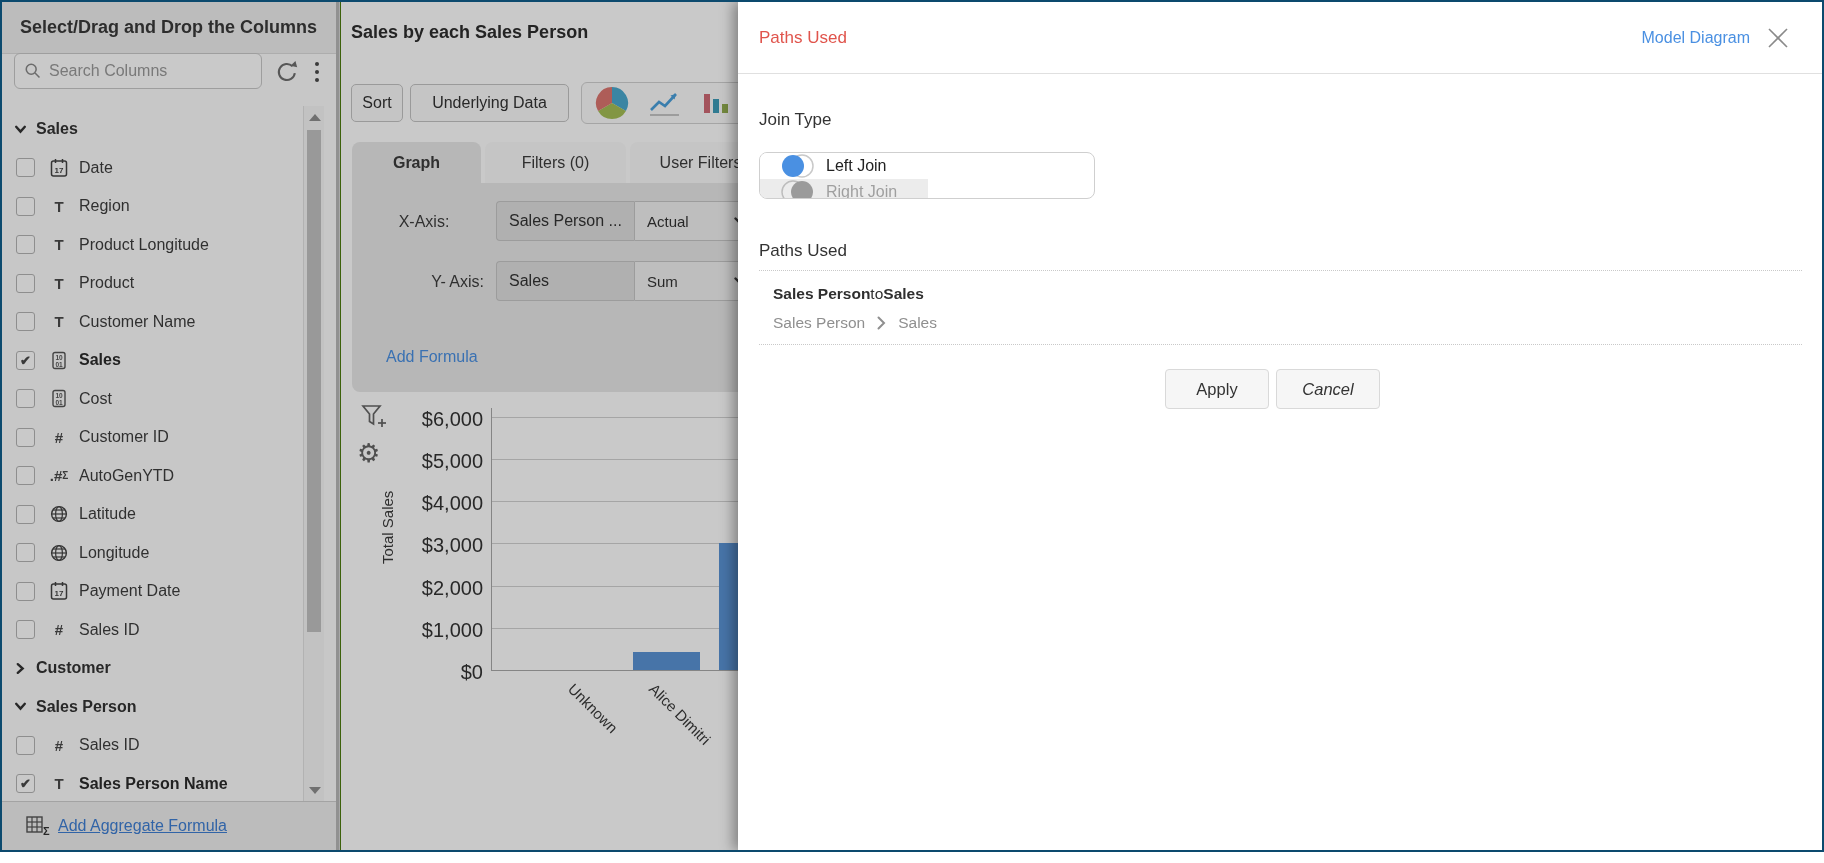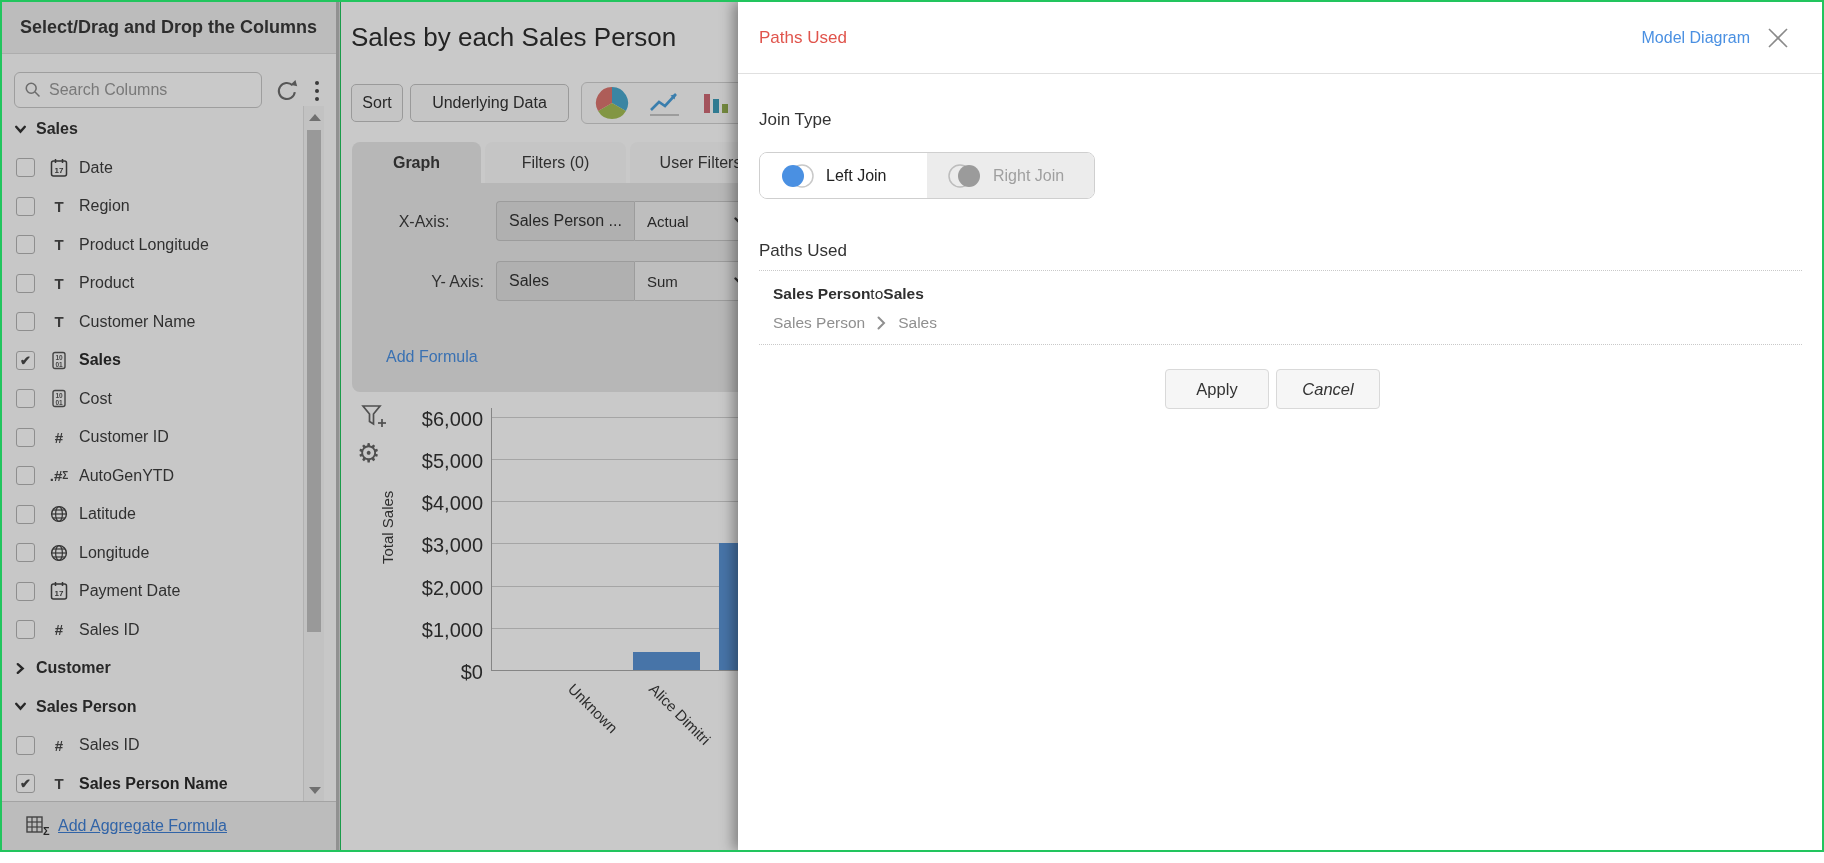--- a/index.html
+++ b/index.html
@@ -1,24 +1,24 @@
 <!DOCTYPE html>
 <html><head>
 <meta charset="utf-8">
 <style>
   * { margin:0; padding:0; box-sizing:border-box; }
   html,body { width:1824px; height:863px; background:#ffffff; font-family:"Liberation Sans", sans-serif; overflow:hidden; }
-  .app { position:absolute; left:0; top:0; width:1824px; height:852px; border:2px solid #22c55e; background:#22c55e; overflow:hidden; }
+  .app { position:absolute; left:0; top:0; width:1824px; height:852px; border:2px solid #0c4a6e; background:#4d7c0f; overflow:hidden; }
 
   
   .sidebar { position:absolute; left:0; top:0; width:334px; height:100%; background:#fdfdfd; }
   .sb-divider { position:absolute; left:334px; top:0; width:4px; height:100%; background:#b9b9b9; border-right:1px solid #d6d6d6; }
   .sb-header { position:absolute; left:0; top:0; width:334px; height:52px; background:#efefef; border-bottom:1px solid #dcdcdc; display:flex; align-items:center; padding-left:18px; }
   .sb-title { font-size:18px; font-weight:bold; color:#3a3a3a; }
-  .sb-searchrow { position:absolute; left:0; top:60px; width:278px; height:52px; display:flex; align-items:center; }
+  .sb-searchrow { position:absolute; left:0; top:41px; width:278px; height:52px; display:flex; align-items:center; }
   .sb-search { position:absolute; left:12px; top:10px; width:248px; height:36px; background:#fff; border:1px solid #c9c9c9; border-radius:6px; display:flex; align-items:center; padding-left:9px; }
   .sb-search input { border:none; outline:none; font-size:16px; color:#555; width:200px; margin-left:7px; background:transparent; font-family:"Liberation Sans",sans-serif; }
   .sb-search input::placeholder { color:#9a9a9a; }
   .refresh-btn { position:absolute; left:272px; top:16px; width:26px; height:26px; cursor:pointer; }
   .kebab { position:absolute; left:308px; top:14px; width:14px; height:30px; display:flex; flex-direction:column; align-items:center; justify-content:center; gap:4px; cursor:pointer; }
   .kebab i { width:4px; height:4px; border-radius:50%; background:#4a4a4a; }
 
   .sb-list { position:absolute; left:0; top:108px; width:300px; height:694px; overflow:hidden; }
   .sb-row { height:38.5px; display:flex; align-items:center; padding-left:14px; font-size:16px; color:#3e3e3e; }
   .sb-row.group { padding-left:12px; font-weight:bold; color:#333; gap:9px; }
@@ -33,21 +33,21 @@
   .sb-thumb { position:absolute; left:3px; top:24px; width:14px; height:502px; background:#c2c2c2; }
   .arr-up, .arr-dn { position:absolute; left:5px; width:0; height:0; border-left:6px solid transparent; border-right:6px solid transparent; }
   .arr-up { top:8px; border-bottom:7px solid #8f8f8f; }
   .arr-dn { bottom:8px; border-top:7px solid #8f8f8f; }
 
   .sb-footer { position:absolute; left:0; bottom:0; width:334px; height:49px; background:#efefef; border-top:1px solid #cfcfcf; display:flex; align-items:center; padding-left:24px; gap:8px; }
   .sb-footer a { font-size:16px; color:#3f7fd4; text-decoration:underline; cursor:pointer; }
 
   
   .main { position:absolute; left:339px; top:0; right:0; height:100%; background:#ffffff; }
-  .page-title { position:absolute; left:10px; top:20px; font-size:26px; font-weight:normal; color:#2e2e2e; }
+  .page-title { position:absolute; left:10px; top:20px; font-size:18px; font-weight:bold; color:#2e2e2e; }
   .btn { background:#fafafa; border:1px solid #c4c4c4; border-radius:5px; font-size:16px; color:#333; display:flex; align-items:center; justify-content:center; cursor:pointer; }
   .btn-sort { position:absolute; left:10px; top:82px; width:52px; height:38px; }
   .btn-und { position:absolute; left:69px; top:82px; width:159px; height:38px; }
   .icon-group { position:absolute; left:240px; top:80px; width:220px; height:42px; background:#fbfbfb; border:1px solid #d2d2d2; border-radius:6px; display:flex; align-items:center; gap:16px; padding-left:12px; }
   .chart-ic { width:36px; height:36px; cursor:pointer; }
 
   .tabs { position:absolute; left:11px; top:140px; height:41px; display:flex; gap:4px; }
   .tab { height:41px; border-radius:8px 8px 0 0; background:#fafafa; font-size:16px; color:#3c3c3c; display:flex; align-items:center; justify-content:center; cursor:pointer; }
   .tab.active { background:#e9e9e9; font-weight:bold; }
   .tab.t0 { width:129px; } .tab.t1 { width:141px; } .tab.t2 { width:141px; }
@@ -69,21 +69,21 @@
 
   
   .dim { position:absolute; inset:0; background:rgba(0,0,0,0.21); z-index:40; }
   .dialog { position:absolute; left:736px; top:0; right:0; height:100%; background:#ffffff; z-index:50; box-shadow:-5px 0 12px rgba(0,0,0,0.35); }
   .dlg-header { position:absolute; left:0; top:0; right:0; height:72px; border-bottom:1px solid #e0e0e0; }
   .dlg-title { position:absolute; left:21px; top:26px; font-size:17px; font-weight:500; color:#e0544c; }
   .model-link { position:absolute; right:72px; top:27px; font-size:16px; color:#4a90e2; cursor:pointer; }
   .dlg-close { position:absolute; right:32px; top:24px; width:24px; height:24px; cursor:pointer; }
 
   .join-label { position:absolute; left:21px; top:108px; font-size:17px; color:#333; }
-  .seg { position:absolute; left:21px; top:150px; width:336px; height:47px; border:1px solid #cfcfcf; border-radius:8px; overflow:hidden; display:flex; }
+  .seg { position:absolute; left:21px; top:150px; width:336px; height:47px; border:1px solid #cfcfcf; border-radius:8px; overflow:hidden; display:flex;flex-direction:column; }
   .seg-opt { width:168px; height:100%; display:flex; align-items:center; gap:10px; padding-left:20px; font-size:16px; cursor:pointer; }
   .seg-opt.sel { background:#ffffff; color:#222; }
   .seg-opt.unsel { background:#ececec; color:#9f9f9f; }
 
   .paths-title { position:absolute; left:21px; top:239px; font-size:17px; color:#333; }
   .dots { position:absolute; left:21px; right:20px; height:0; border-top:1px dotted #c9c9c9; }
   .path-name { position:absolute; left:35px; top:283px; font-size:15.5px; color:#2f2f2f; }
   .path-name b { font-weight:bold; }
   .path-detail { position:absolute; left:35px; top:312px; font-size:15.5px; color:#8f8f8f; display:flex; align-items:center; gap:12px; }
   .dlg-btn { position:absolute; top:367px; width:104px; height:40px; background:#f6f6f6; border:1px solid #d9d9d9; border-radius:4px; font-size:16.5px; color:#333; display:flex; align-items:center; justify-content:center; cursor:pointer; }

